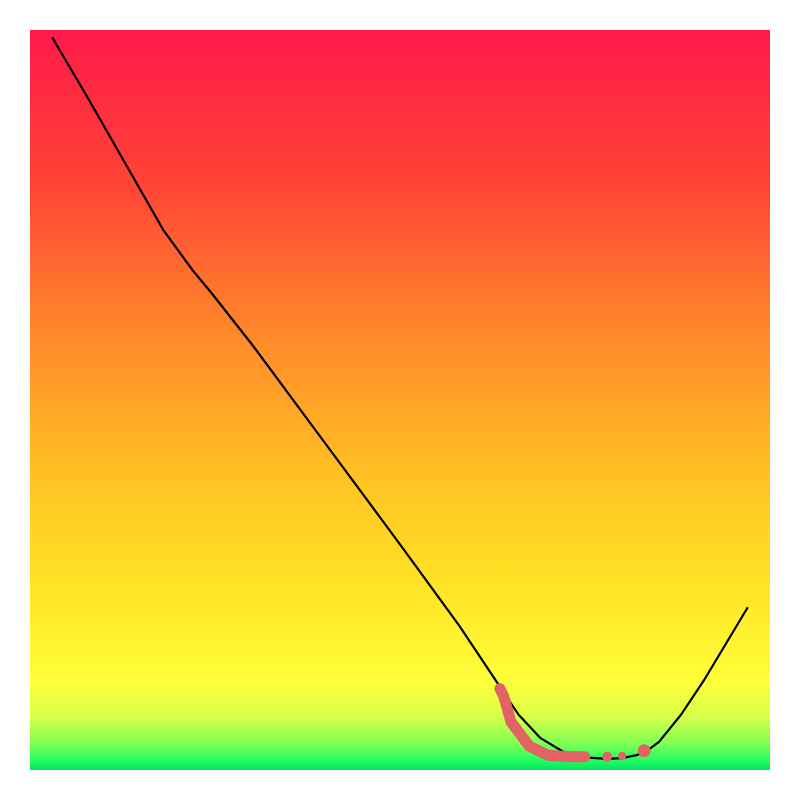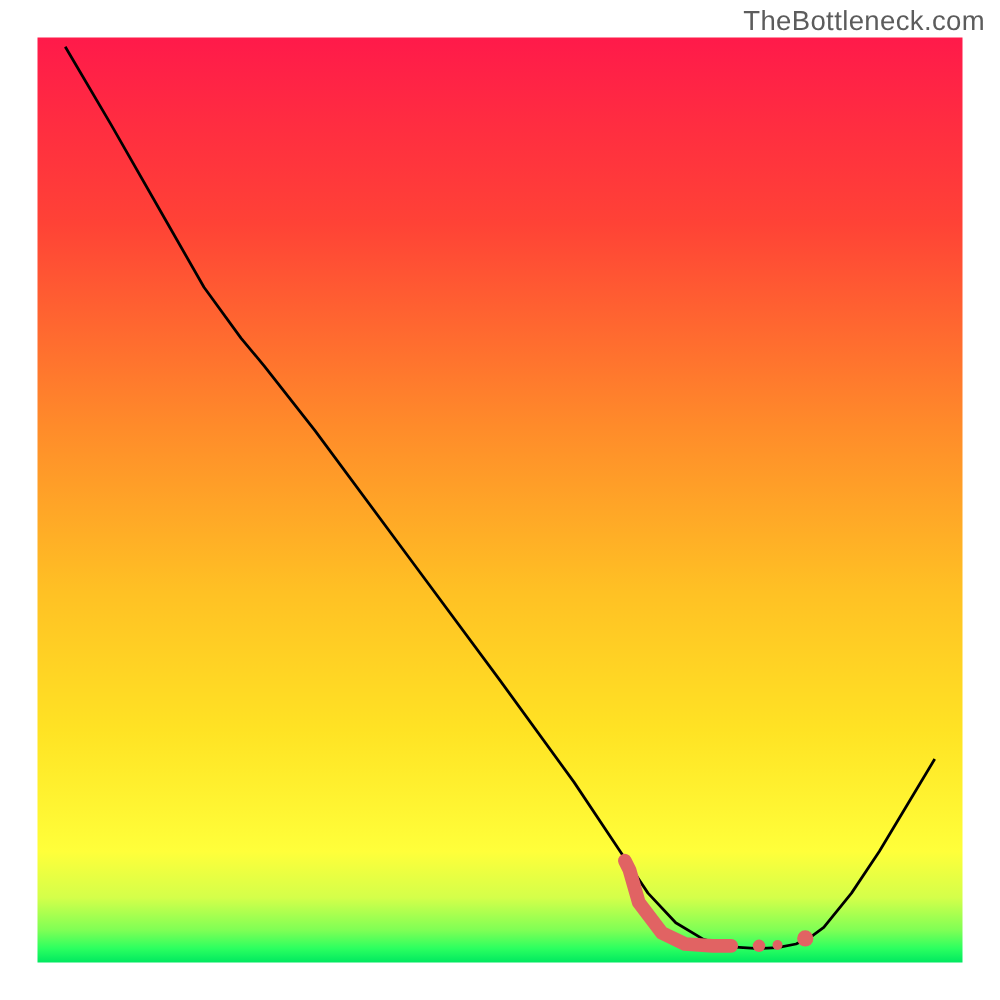--- a/index.html
+++ b/index.html
@@ -25,21 +25,20 @@
     letter-spacing: 0.3px;
   }
   svg {
     display: block;
   }
 </style>
 </head>
 <body>
 
 <div class="chart-container">
-  <div class="attribution">TheBottleneck.com</div>
   <svg id="chart-svg" width="800" height="800" viewBox="0 0 800 800">
     <defs>
       <linearGradient id="bg-grad" x1="0" y1="0" x2="0" y2="1">
           <stop offset="0%" stop-color="#ff1a4a"></stop>
           <stop offset="20%" stop-color="#ff4236"></stop>
           <stop offset="42%" stop-color="#ff8b2a"></stop>
           <stop offset="60%" stop-color="#ffc124"></stop>
           <stop offset="75%" stop-color="#ffe324"></stop>
           <stop offset="88%" stop-color="#ffff3a"></stop>
           <stop offset="93%" stop-color="#d4ff4a"></stop>

